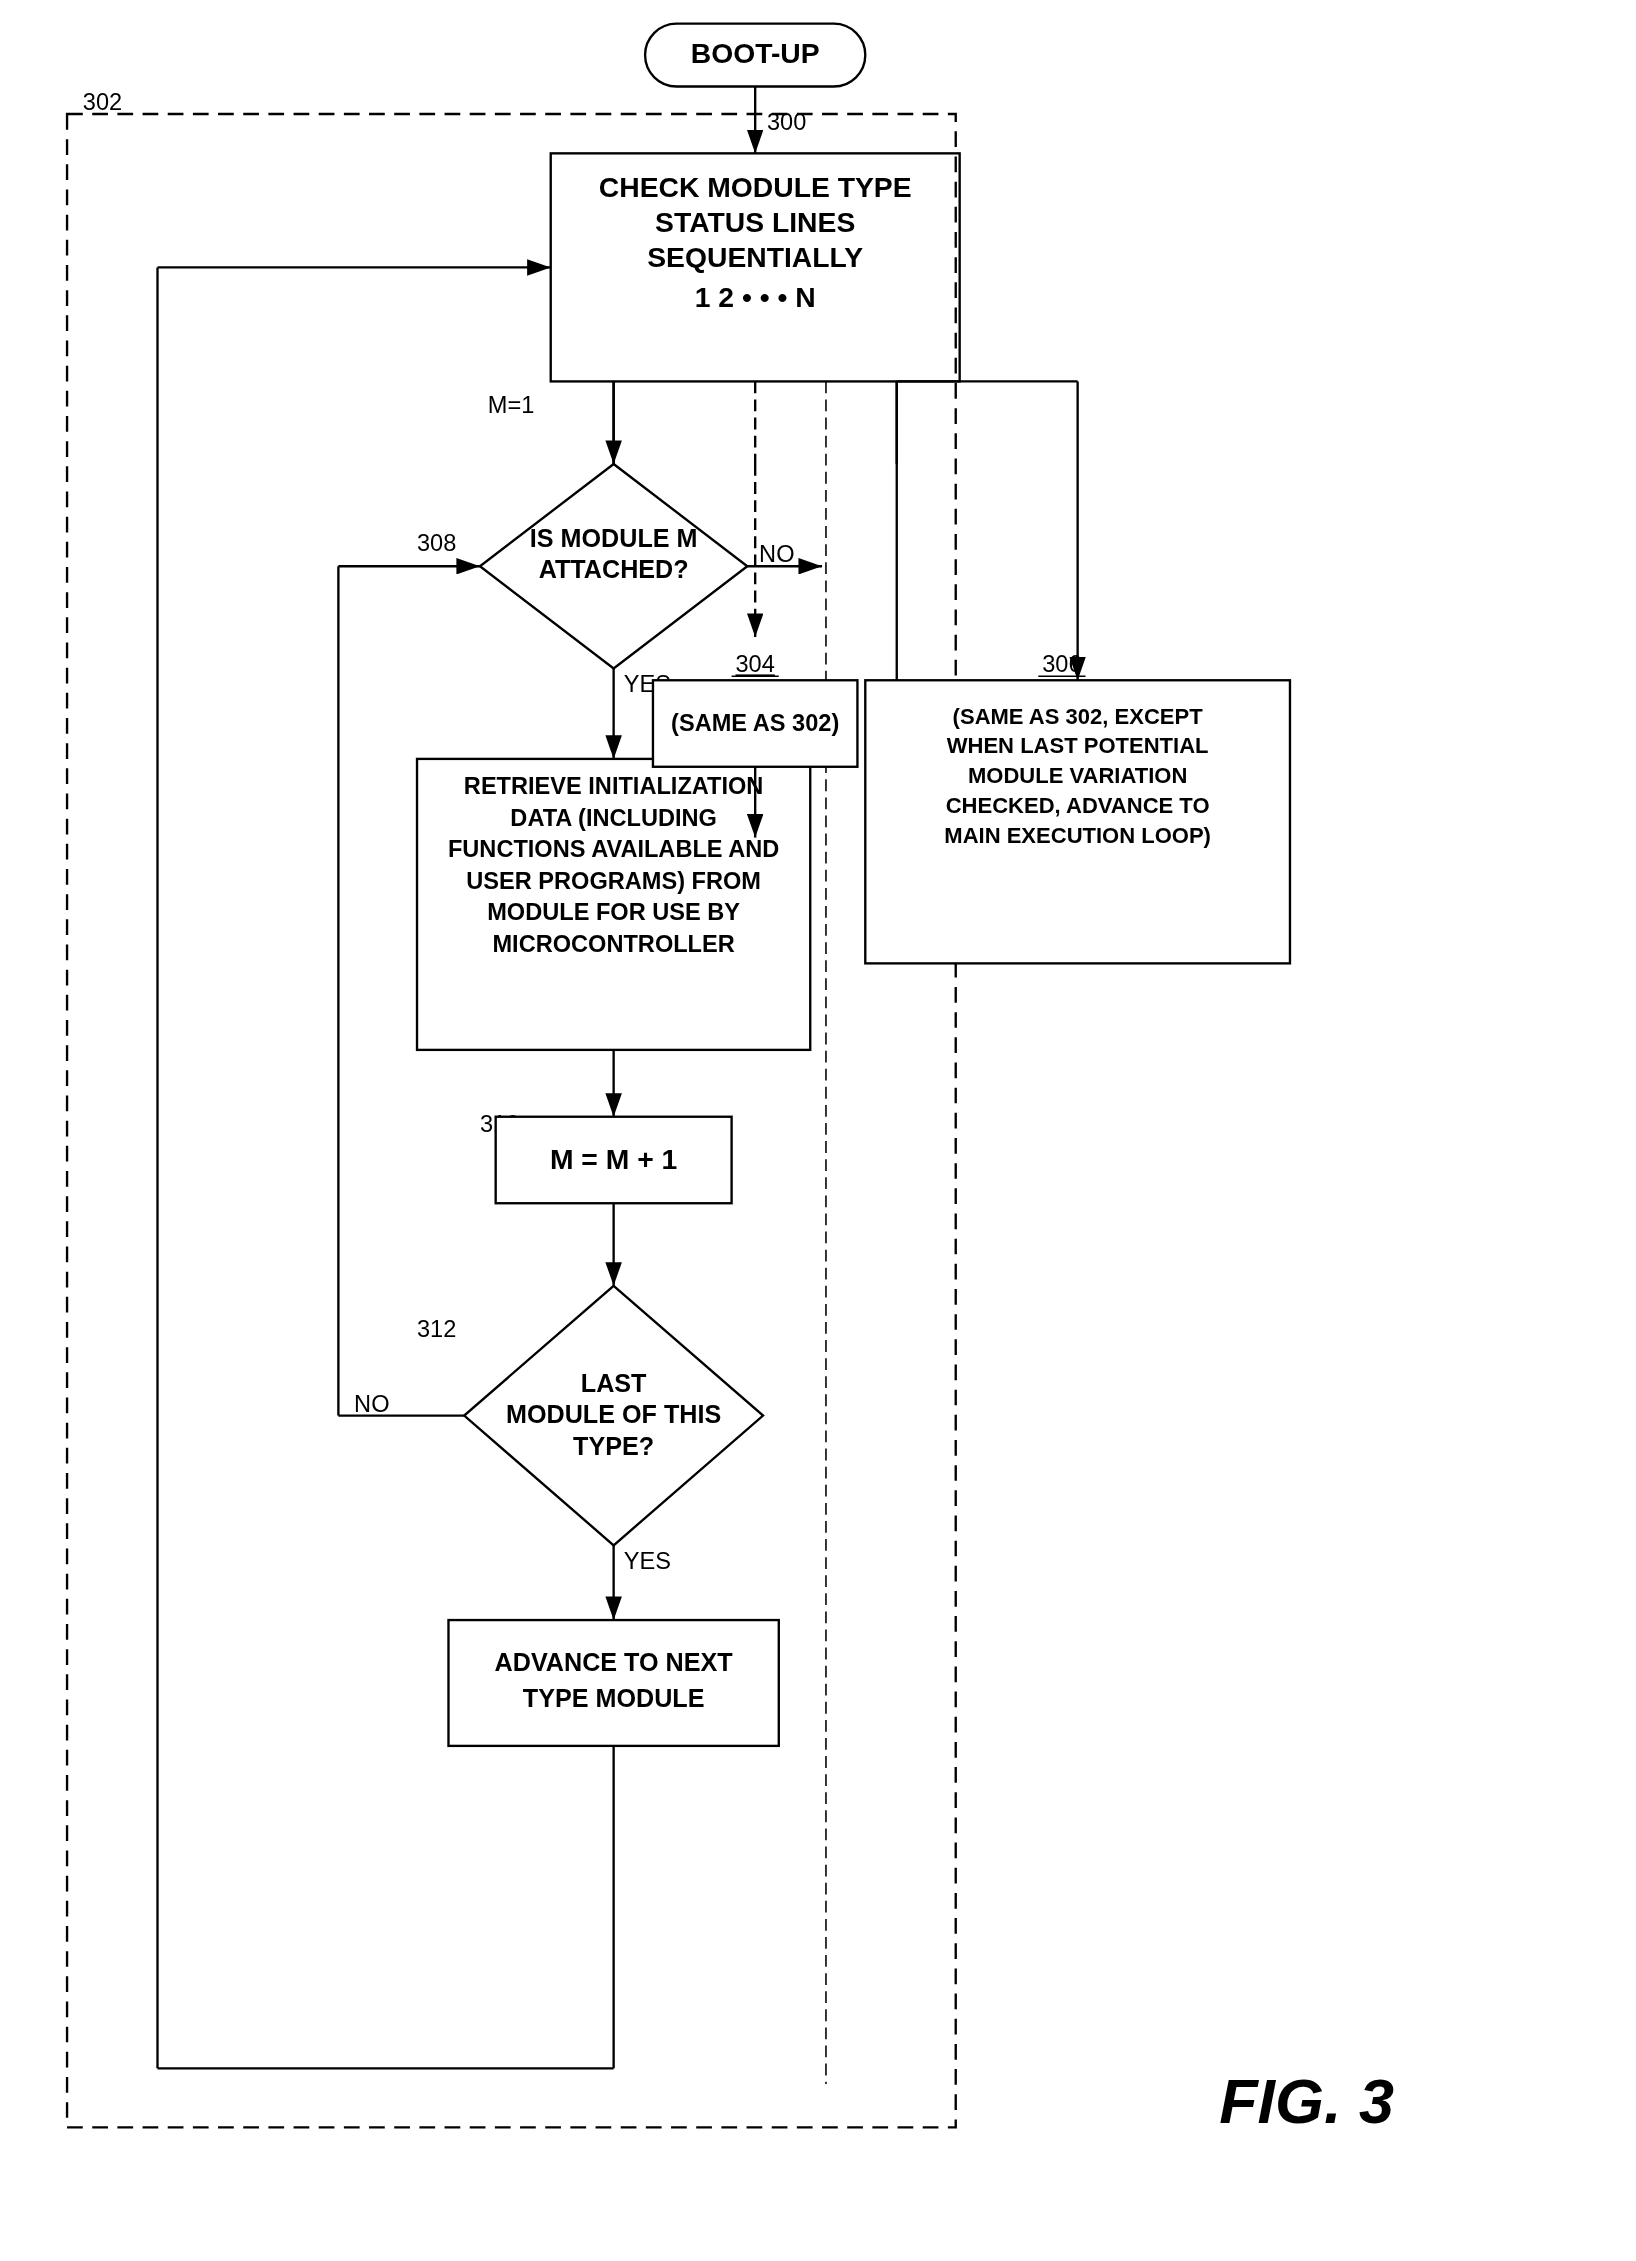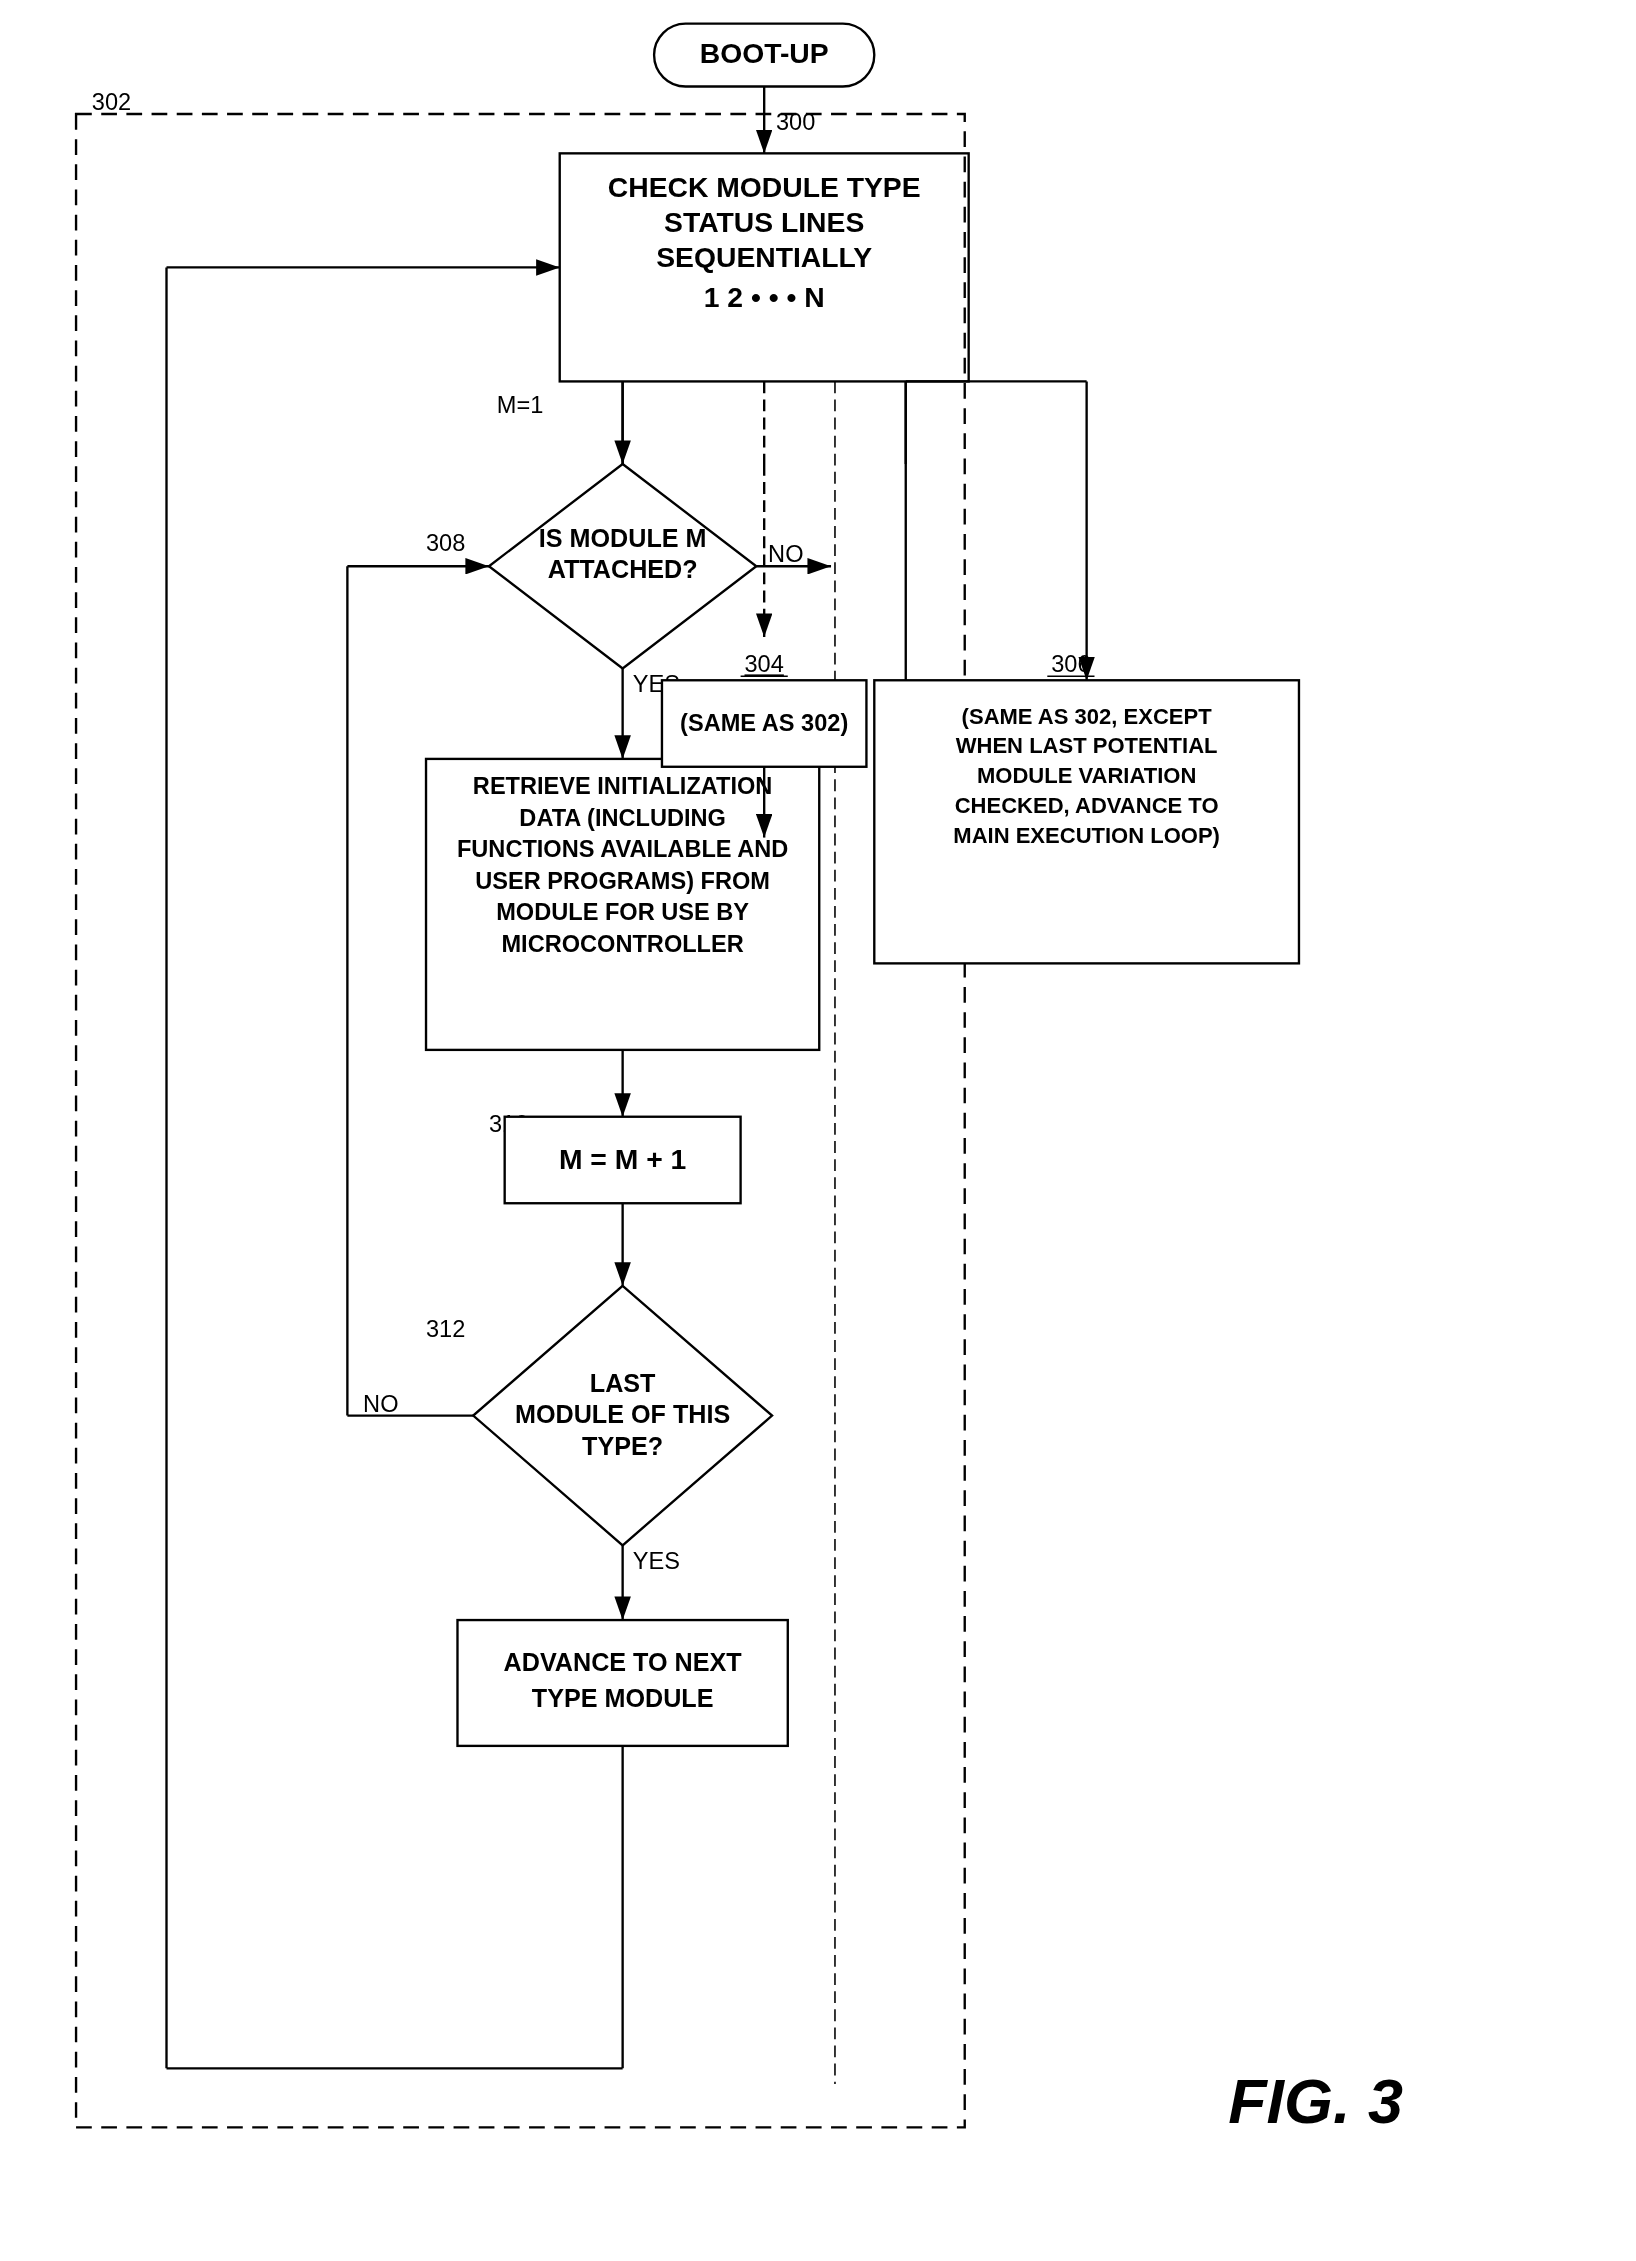--- a/index.html
+++ b/index.html
@@ -6,21 +6,21 @@
     body {
       background: #fff;
       font-family: Arial, sans-serif;
       width: 1637px;
       height: 2261px;
       position: relative;
       overflow: hidden;
     }
     .diagram-container {
       position: absolute;
-      top: 0; left: 9px;
+      top: 0; left: 0;
       width: 1471px;
       height: 2261px;
     }
     svg {
       position: absolute;
       top: 0; left: 0;
       width: 1637px;
       height: 2261px;
     }
   </style>

